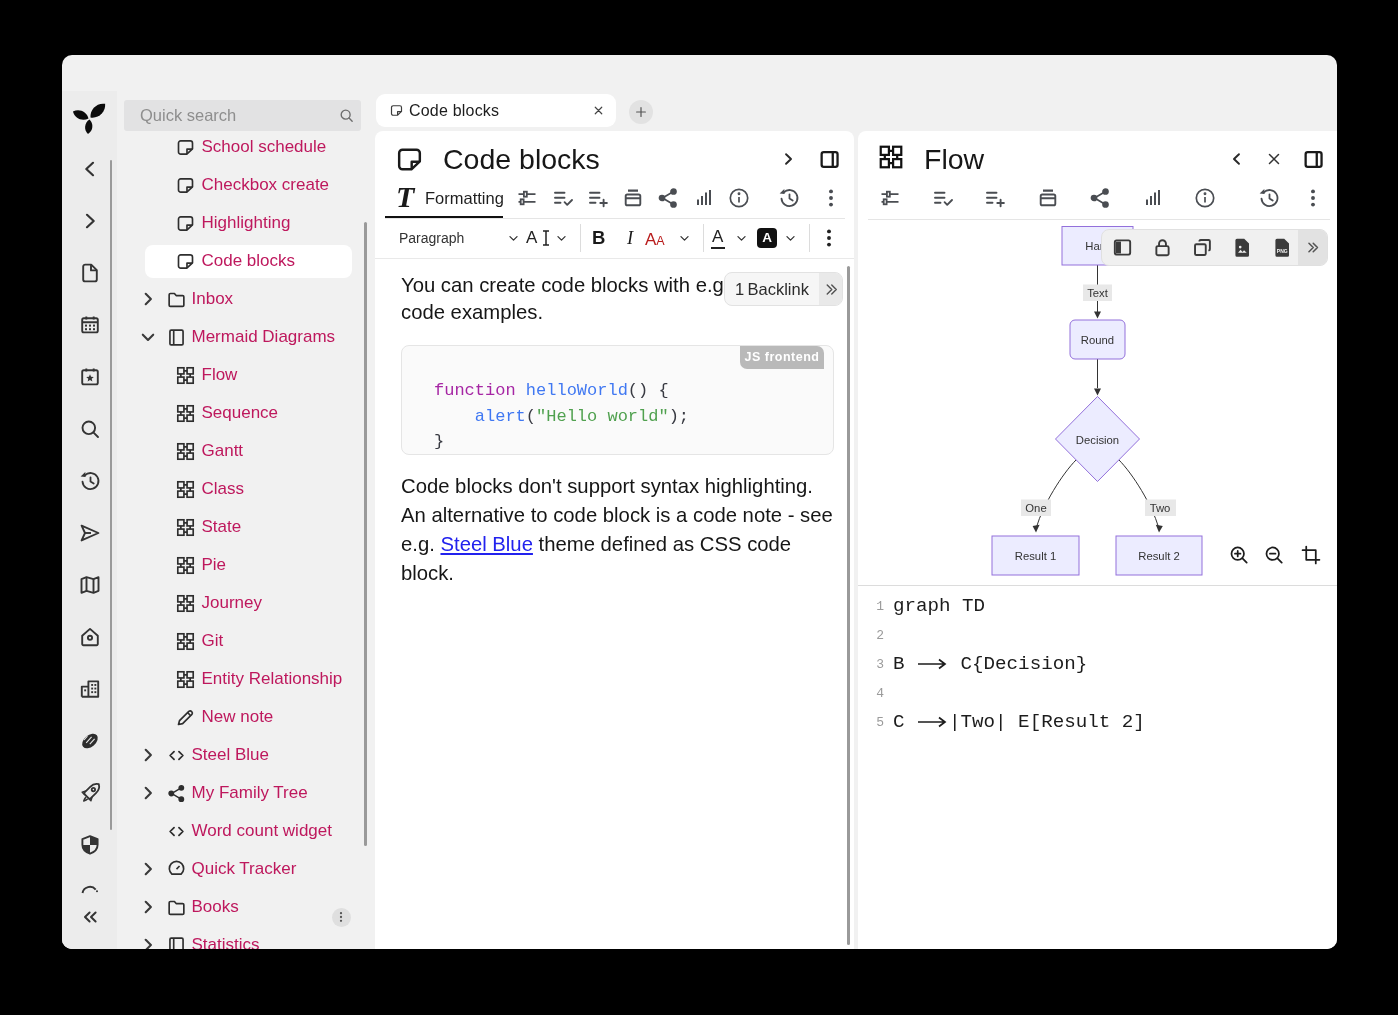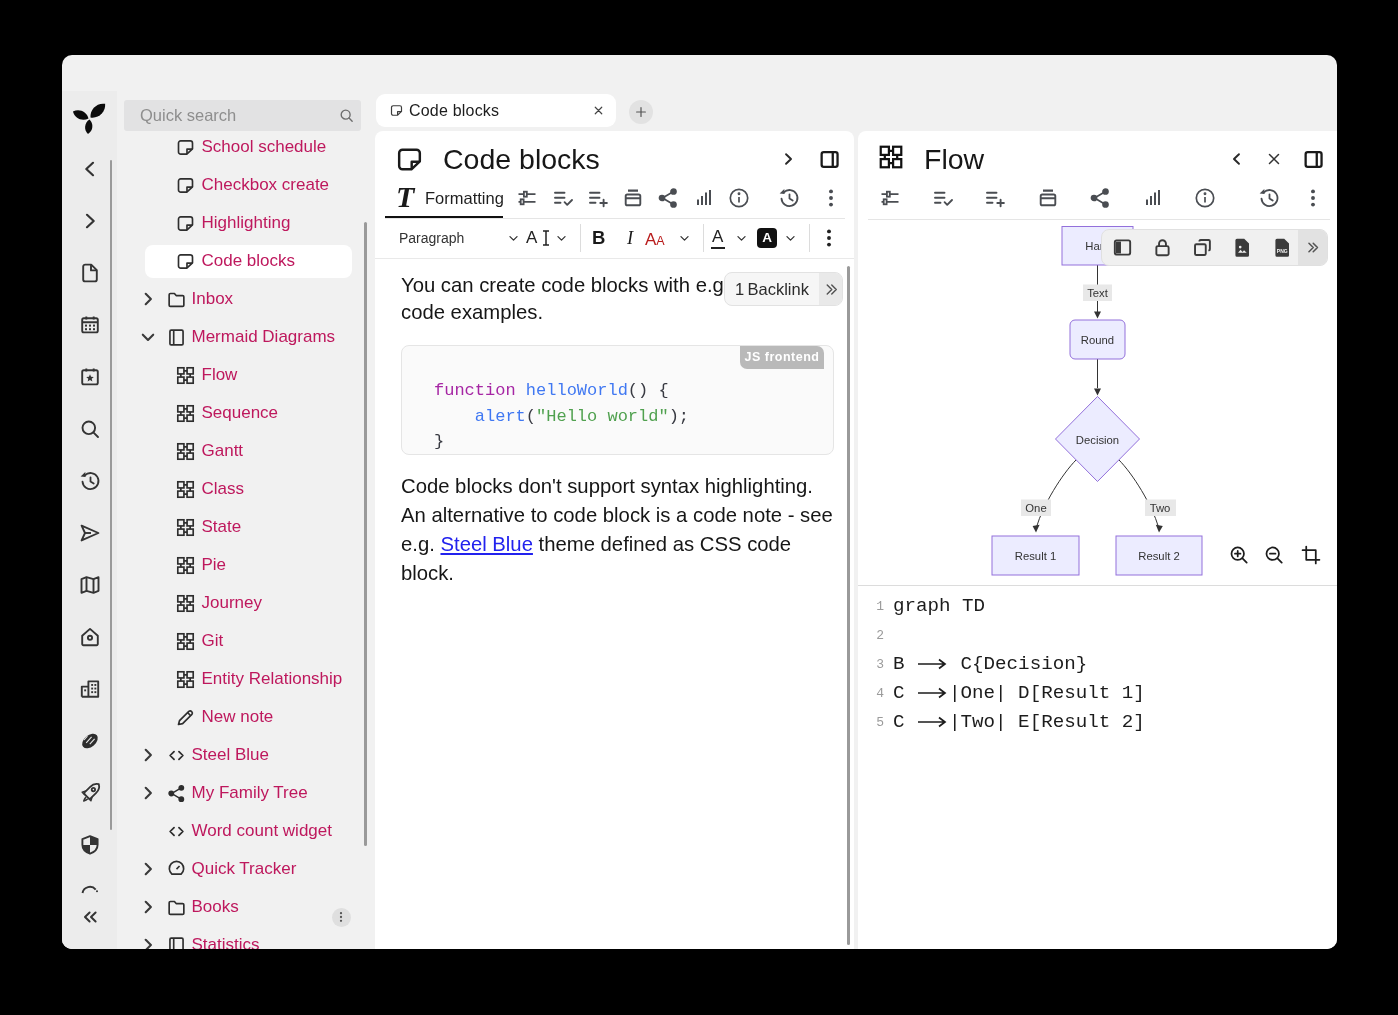--- a/index.html
+++ b/index.html
@@ -699,21 +699,18 @@
       </svg>
     <div class="ab sepline" style="left:0;top:454px;width:479px;background:#dcdcdc"></div>
     <div class="cnum" style="left:4px;top:461px">1</div>
     <div class="cline" style="top:461px">graph TD</div>
     <div class="cnum" style="left:4px;top:490px">2</div>
     <div class="cnum" style="left:4px;top:519px">3</div>
     <div class="cline" style="top:519px">B <svg class="arr" width="33" height="12" viewBox="0 0 33 12">
           <path d="M2 6 H28 M23 1.5 L29 6 L23 10.5" stroke="#1c1c1c" stroke-width="1.7" fill="none"></path>
         </svg> C{Decision}</div>
     <div class="cnum" style="left:4px;top:548px">4</div>
-    <div class="cline" style="top:548px">C <svg class="arr" width="33" height="12" viewBox="0 0 33 12">
-          <path d="M2 6 H28 M23 1.5 L29 6 L23 10.5" stroke="#1c1c1c" stroke-width="1.7" fill="none"></path>
-        </svg>|One| D[Result 1]</div>
     <div class="cnum" style="left:4px;top:577px">5</div>
     <div class="cline" style="top:577px">C <svg class="arr" width="33" height="12" viewBox="0 0 33 12">
           <path d="M2 6 H28 M23 1.5 L29 6 L23 10.5" stroke="#1c1c1c" stroke-width="1.7" fill="none"></path>
         </svg>|Two| E[Result 2]</div>
   </div>
 </div>
 
 </body></html>

